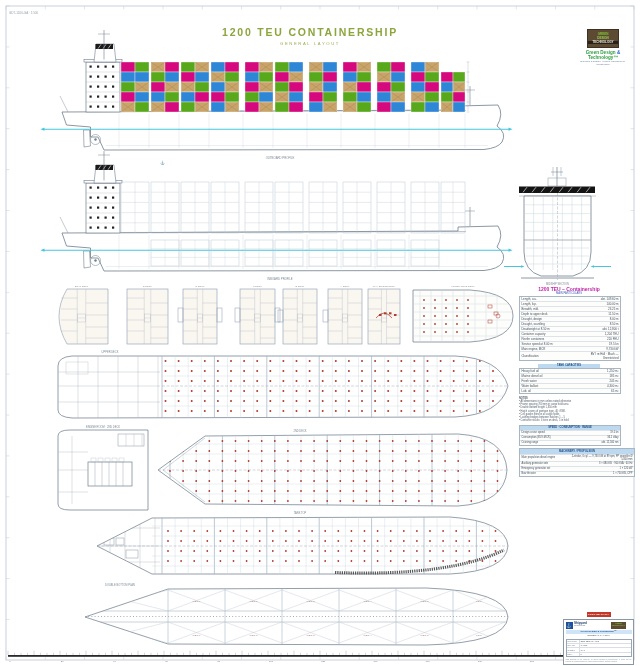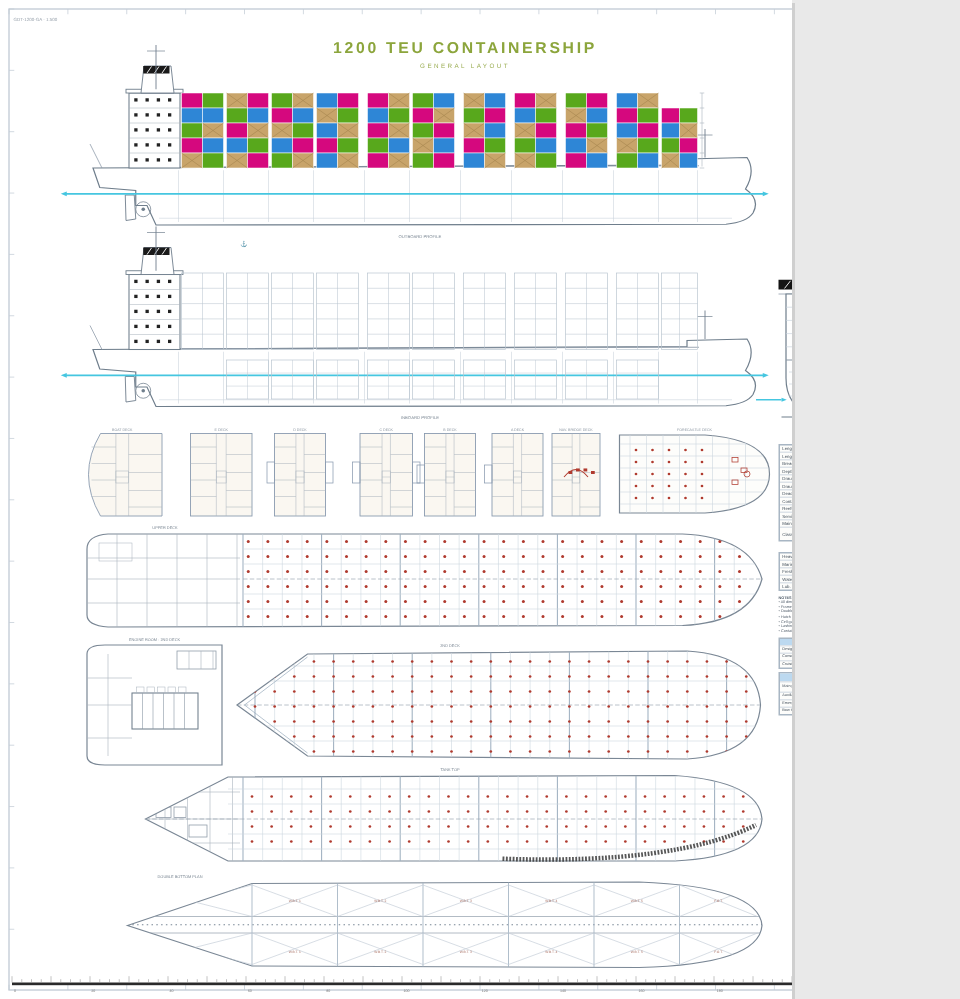--- a/index.html
+++ b/index.html
@@ -1,16 +1,16 @@
 <!DOCTYPE html>
 <html><head>
 <meta charset="utf-8">
 <style>
   html,body{margin:0;padding:0;background:#e9e9e9;}
-  .sheet{position:relative;width:528px;height:666px;background:#ffffff;overflow:hidden;
+  .sheet{position:relative;width:640px;height:666px;background:#ffffff;overflow:hidden;
          font-family:"Liberation Sans",sans-serif;box-shadow:2px 2px 0 #cfcfcf;}
   svg{position:absolute;left:0;top:0;}
   .corner{position:absolute;left:9px;top:11px;font-size:3px;color:#98a2ac;}
   .hdr-title{position:absolute;top:26px;left:0;width:620px;text-align:center;
              font-weight:bold;font-size:10.5px;letter-spacing:1.8px;color:#8ca53c;text-transform:uppercase;}
   .hdr-sub{position:absolute;top:41px;left:0;width:620px;text-align:center;
            font-size:4.2px;letter-spacing:1.6px;color:#9aad52;}
   .brand{position:absolute;top:29px;left:574px;width:58px;text-align:center;}
   .brand-box{width:30px;height:17px;margin:0 auto;background:#5d4a33;border:1px solid #3e3122;
              display:flex;flex-direction:column;justify-content:center;gap:1px;}

